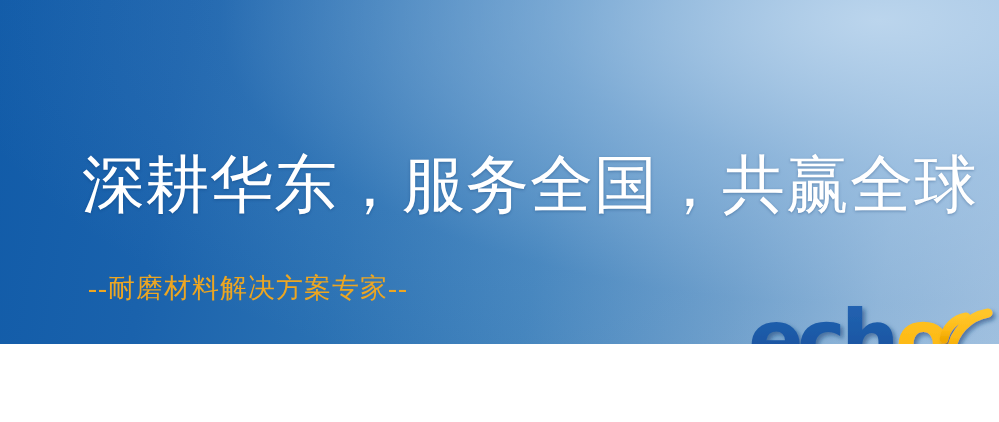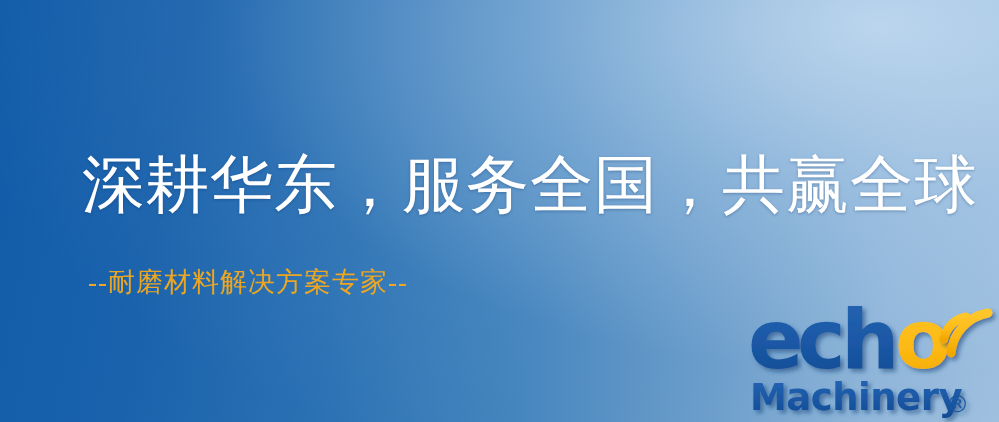--- a/index.html
+++ b/index.html
@@ -4,21 +4,21 @@
 <style>
   html, body {
     margin: 0;
     padding: 0;
     background: #ffffff;
   }
 
   #banner {
     position: relative;
     width: 999px;
-    height: 422px;
+    height: 344px;
     overflow: hidden;
     font-family: "Liberation Sans", sans-serif;
     
     background-color: #2f72b4;
     background-image:
       radial-gradient(120% 150% at 88% 6%, rgba(190,215,238,0.95) 0%, rgba(165,198,230,0.55) 28%, rgba(120,165,212,0.12) 55%, rgba(20,90,165,0) 78%),
       linear-gradient(100deg, #115ba8 0%, #1a62ac 18%, #2a71b3 36%, #4384bd 55%, #6e9fcb 74%, #93b8da 88%, #a3c2e0 100%);
   }
 
   
@@ -32,21 +32,21 @@
     color: #ffffff;
     letter-spacing: 1px;
     white-space: nowrap;
     text-shadow: 0 1px 3px rgba(10,50,100,0.35);
   }
 
   
   .subtitle {
     position: absolute;
     left: 88px;
-    top: 266px;
+    top: 272px;
     font-family: "Liberation Serif", "DejaVu Serif", serif;
     font-size: 27px;
     line-height: 1.2;
     color: #eda621;
     letter-spacing: 1px;
     white-space: nowrap;
   }
 
   
   .logo {

